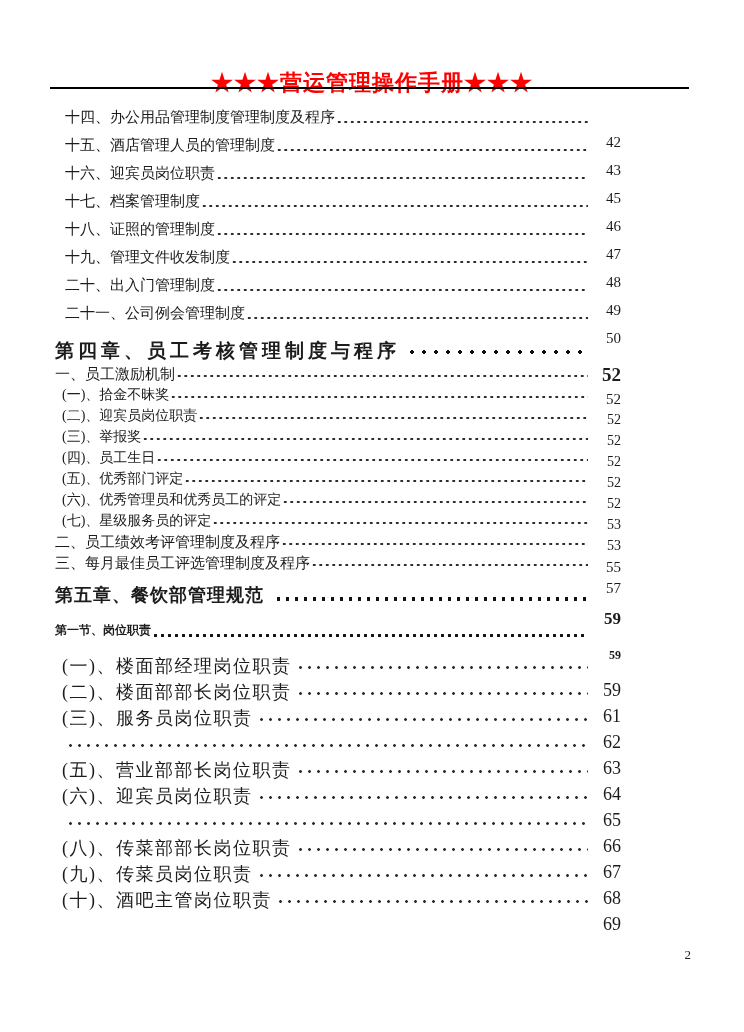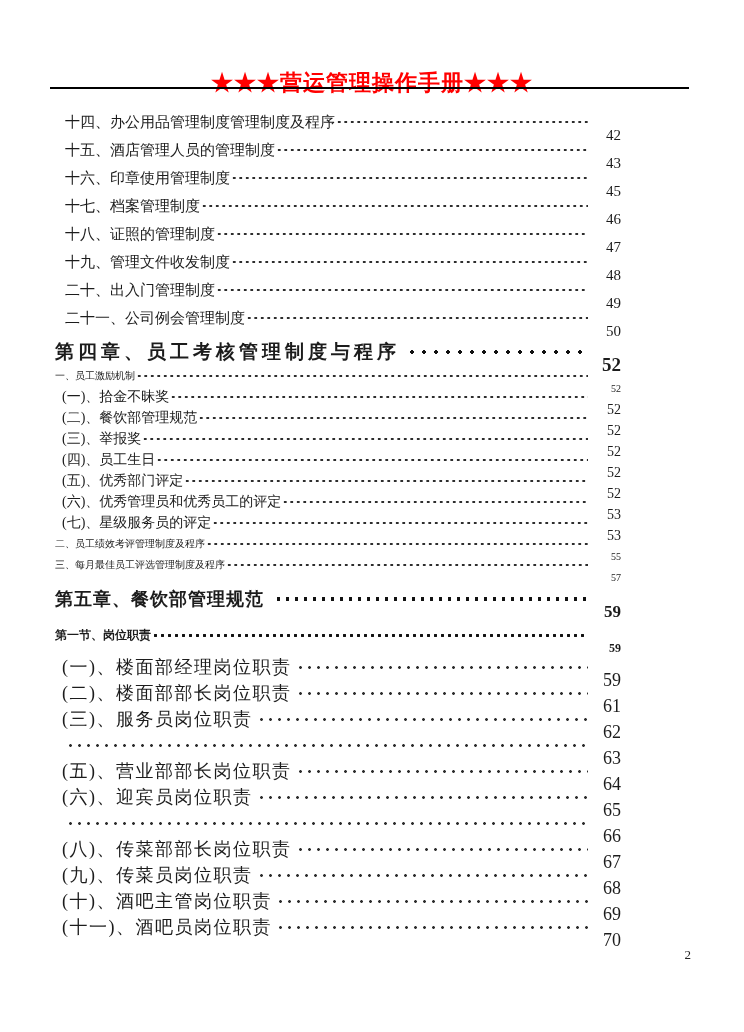--- a/index.html
+++ b/index.html
@@ -33,21 +33,20 @@
     border-top: 2px solid #000000;
   }
   .toc {
     position: absolute;
     top: 108px;
     left: 55px;
     width: 566px;
   }
   .toc-row {
     display: flex;
-    align-items: center;
     white-space: nowrap;
   }
   .toc-row .label { flex: 0 0 auto; }
   .toc-row .dots {
     flex: 1 1 auto;
     align-self: center;
     height: 100%;
     margin: 0 1px;
     background-image: radial-gradient(circle, #2d2d2d 1.1px, transparent 1.3px);
     background-size: 6.5px 6px;
@@ -71,21 +70,21 @@
     font-weight: bold;
     letter-spacing: 4px;
   }
   .t-chapter4 .dots {
     background-image: radial-gradient(circle, #111 1.9px, transparent 2.1px);
     background-size: 12px 8px;
     margin-left: 6px;
   }
   .t-chapter4 .num { font-size: 19px; }
   
-  .t-l2 { height: 21px; font-size: 10px; }
+  .t-l2 { height: 21px; font-size: 15px; }
   
   .t-l3 { height: 21px; padding-left: 7px; font-size: 14px; }
   
   .t-chapter5 {
     margin-top: 8px;
     height: 31px;
     font-size: 18px;
     font-weight: bold;
     letter-spacing: 1px;
   }
@@ -134,21 +133,21 @@
         <span class="label">十四、办公用品管理制度管理制度及程序</span>
         <span class="dots"></span>
         <span class="num">42</span>
       </div>
       <div class="toc-row t-l1">
         <span class="label">十五、酒店管理人员的管理制度</span>
         <span class="dots"></span>
         <span class="num">43</span>
       </div>
       <div class="toc-row t-l1">
-        <span class="label">十六、印章使用管理制度</span>
+        <span class="label">十六、迎宾员岗位职责</span>
         <span class="dots"></span>
         <span class="num">45</span>
       </div>
       <div class="toc-row t-l1">
         <span class="label">十七、档案管理制度</span>
         <span class="dots"></span>
         <span class="num">46</span>
       </div>
       <div class="toc-row t-l1">
         <span class="label">十八、证照的管理制度</span>
@@ -179,21 +178,21 @@
         <span class="label">一、员工激励机制</span>
         <span class="dots"></span>
         <span class="num">52</span>
       </div>
       <div class="toc-row t-l3">
         <span class="label">(一)、拾金不昧奖</span>
         <span class="dots"></span>
         <span class="num">52</span>
       </div>
       <div class="toc-row t-l3">
-        <span class="label">(二)、餐饮部管理规范</span>
+        <span class="label">(二)、迎宾员岗位职责</span>
         <span class="dots"></span>
         <span class="num">52</span>
       </div>
       <div class="toc-row t-l3">
         <span class="label">(三)、举报奖</span>
         <span class="dots"></span>
         <span class="num">52</span>
       </div>
       <div class="toc-row t-l3">
         <span class="label">(四)、员工生日</span>
@@ -276,21 +275,16 @@
       <div class="toc-row t-l3w">
         <span class="label">(九)、传菜员岗位职责</span>
         <span class="dots"></span>
         <span class="num">68</span>
       </div>
       <div class="toc-row t-l3w">
         <span class="label">(十)、酒吧主管岗位职责</span>
         <span class="dots"></span>
         <span class="num">69</span>
       </div>
-      <div class="toc-row t-l3w">
-        <span class="label">(十一)、酒吧员岗位职责</span>
-        <span class="dots"></span>
-        <span class="num">70</span>
-      </div>
     </div>
 
   <div class="page-number">2</div>
 </div>
 
 </body></html>

